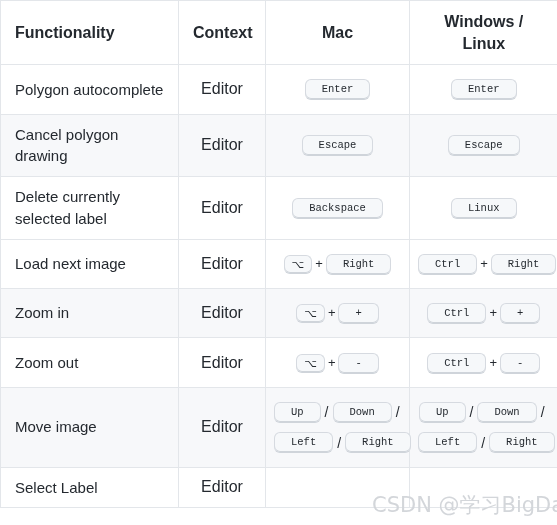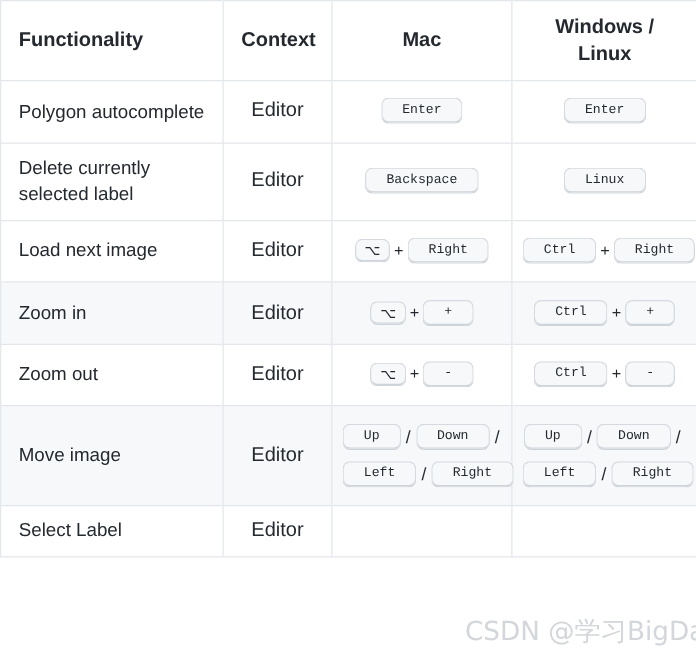--- a/index.html
+++ b/index.html
@@ -139,20 +139,30 @@
       <tr class="row-odd">
         <td class="cell-func">Polygon autocomplete</td>
         <td class="cell-ctx">Editor</td>
         <td class="cell-keys">
           <span class="keyline"><kbd>Enter</kbd></span>
         </td>
         <td class="cell-keys">
           <span class="keyline"><kbd>Enter</kbd></span>
         </td>
       </tr>
+      <tr class="row-even">
+        <td class="cell-func">Cancel polygon drawing</td>
+        <td class="cell-ctx">Editor</td>
+        <td class="cell-keys">
+          <span class="keyline"><kbd>Escape</kbd></span>
+        </td>
+        <td class="cell-keys">
+          <span class="keyline"><kbd>Escape</kbd></span>
+        </td>
+      </tr>
       <tr class="row-odd">
         <td class="cell-func">Delete currently selected label</td>
         <td class="cell-ctx">Editor</td>
         <td class="cell-keys">
           <span class="keyline"><kbd>Backspace</kbd></span>
         </td>
         <td class="cell-keys">
           <span class="keyline"><kbd>Linux</kbd></span>
         </td>
       </tr>

